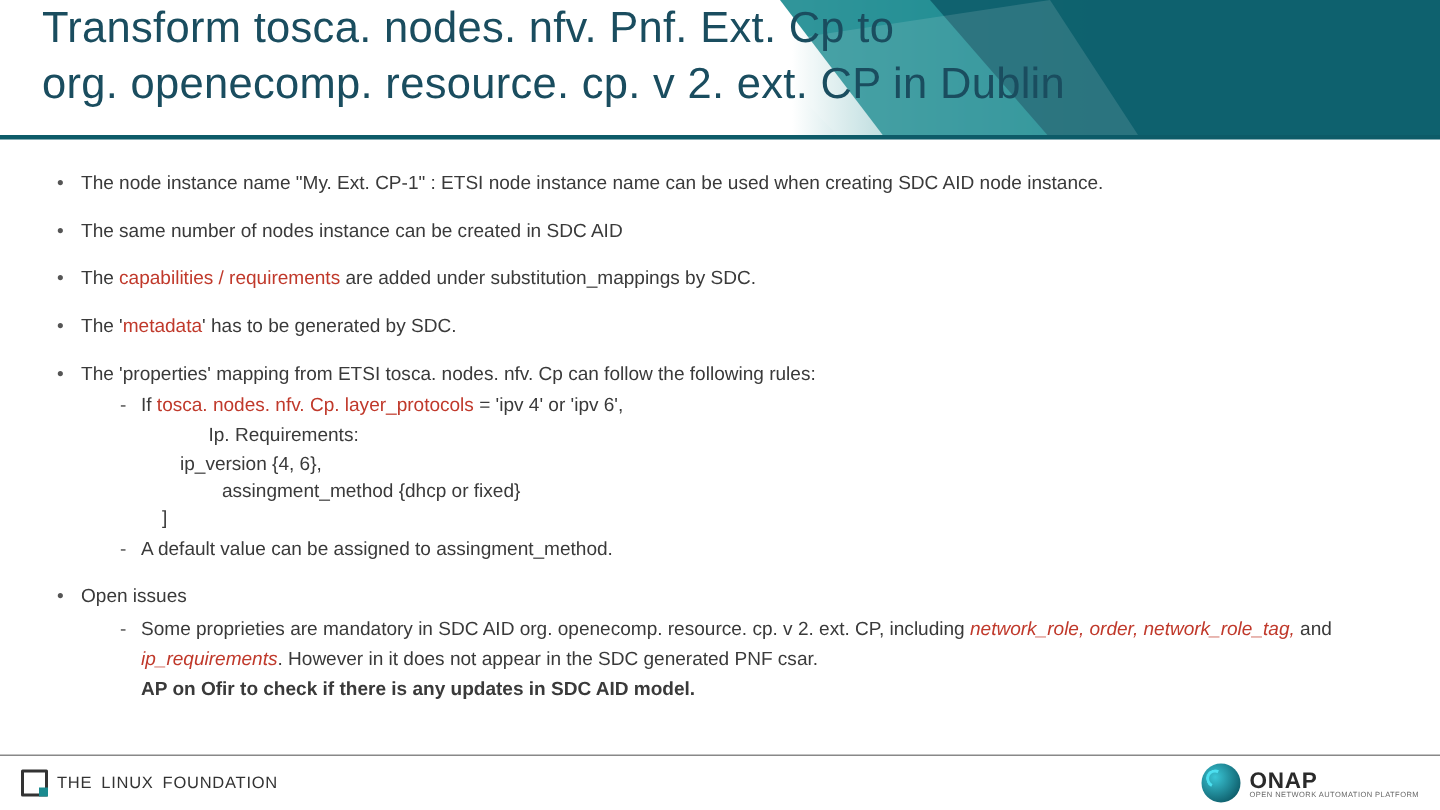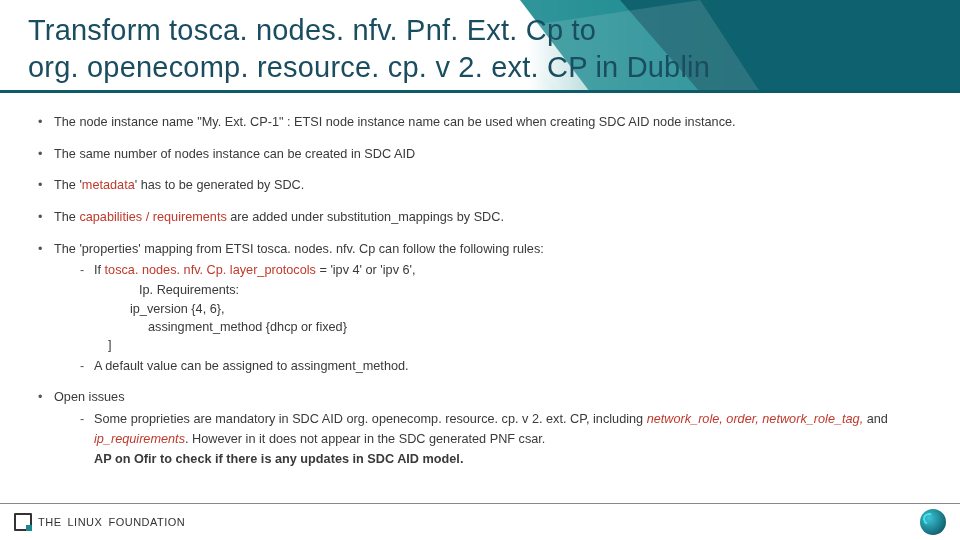--- a/index.html
+++ b/index.html
@@ -1,18 +1,18 @@
 <!DOCTYPE html>
 <html><head>
 <meta charset="utf-8">
 <style>
 html,body{margin:0;padding:0;width:960px;height:540px;font-family:Arial,Helvetica,sans-serif;background:#fff;color:#222;overflow:hidden}
 .header{position:relative;height:92px;background:linear-gradient(90deg,#fff 0%,#fff 55%,#1a8a8f 75%,#0d5b68 100%);border-bottom:1px solid #0d5b68}
 .header svg.bg{position:absolute;inset:0;width:100%;height:100%}
-.title{position:relative;padding:12px 0 0 28px;font-size:29px;line-height:1.28;color:#1a4d5f;font-weight:400;letter-spacing:.2px}
+.title{position:relative;padding:1px 0 0 28px;font-size:29px;line-height:1.28;color:#1a4d5f;font-weight:400;letter-spacing:.2px}
 .content{padding:20px 36px 0 36px;font-size:12.7px;line-height:1.55;color:#3a3a3a}
 ul.top{margin:0;padding:0;list-style:none}
 ul.top>li{position:relative;padding-left:18px;margin:0 0 12px 0}
 ul.top>li:before{content:"•";position:absolute;left:2px;top:0;color:#555}
 ul.dash{margin:2px 0 0 26px;padding:0;list-style:none}
 ul.dash>li{position:relative;padding-left:14px;margin:0 0 2px 0}
 ul.dash>li:before{content:"-";position:absolute;left:0;top:0;color:#555}
 .mono-block{margin-left:14px;line-height:1.45}
 .red{color:#c0392b}
 .em{font-style:italic}
@@ -39,30 +39,30 @@
   <div class="title">
     <span>Transform tosca. nodes. nfv. Pnf. Ext. Cp to</span><br>
     <span>org. openecomp. resource. cp. v 2. ext. CP in Dublin</span>
   </div>
 </div>
 
 <div class="content">
 <ul class="top">
   <li><span>The node instance name "My. Ext. CP-1" : ETSI node instance name can be used when creating SDC AID node instance.</span></li>
   <li>The same number of nodes instance can be created in SDC AID</li>
+  <li><span>The </span><span class="red">capabilities / requirements</span><span> are added under substitution_mappings by SDC.</span></li>
   <li><span>The '</span><span class="red">metadata</span><span>' has to be generated by SDC.</span></li>
-  <li><span>The </span><span class="red">capabilities / requirements</span><span> are added under substitution_mappings by SDC.</span></li>
   <li>
     <span>The 'properties' mapping from ETSI tosca. nodes. nfv. Cp can follow the following rules:</span>
     <ul class="dash">
       <li>
         <span>If </span><span class="red">tosca. nodes. nfv. Cp. layer_protocols</span><span> = 'ipv 4' or 'ipv 6',</span>
         <div class="mono-block">
           <div style="margin-left:31px">Ip. Requirements:</div>
-          <div style="margin-left:22px">ip_version {4, 6},</div>
+          <div style="margin-left:12px">ip_version {4, 6},</div>
           <div style="margin-left:40px">assingment_method {dhcp or fixed}</div>
           <div>]</div>
         </div>
       </li>
       <li>A default value can be assigned to assingment_method.</li>
     </ul>
   </li>
   <li>
     <span>Open issues</span>
     <ul class="dash">
@@ -77,14 +77,18 @@
 
 <div class="footer">
   <div class="lf-logo">
     <span class="lf-mark"></span>
     <span style="font-weight:300">THE</span>
     <span style="font-weight:400">LINUX</span>
     <span style="font-weight:300">FOUNDATION</span>
   </div>
   <div class="onap-logo">
     <span class="onap-ball"></span>
+    <div>
+      <div class="onap-txt">ONAP</div>
+      <div class="onap-sub">OPEN NETWORK AUTOMATION PLATFORM</div>
+    </div>
   </div>
 </div>
 
 </body></html>

